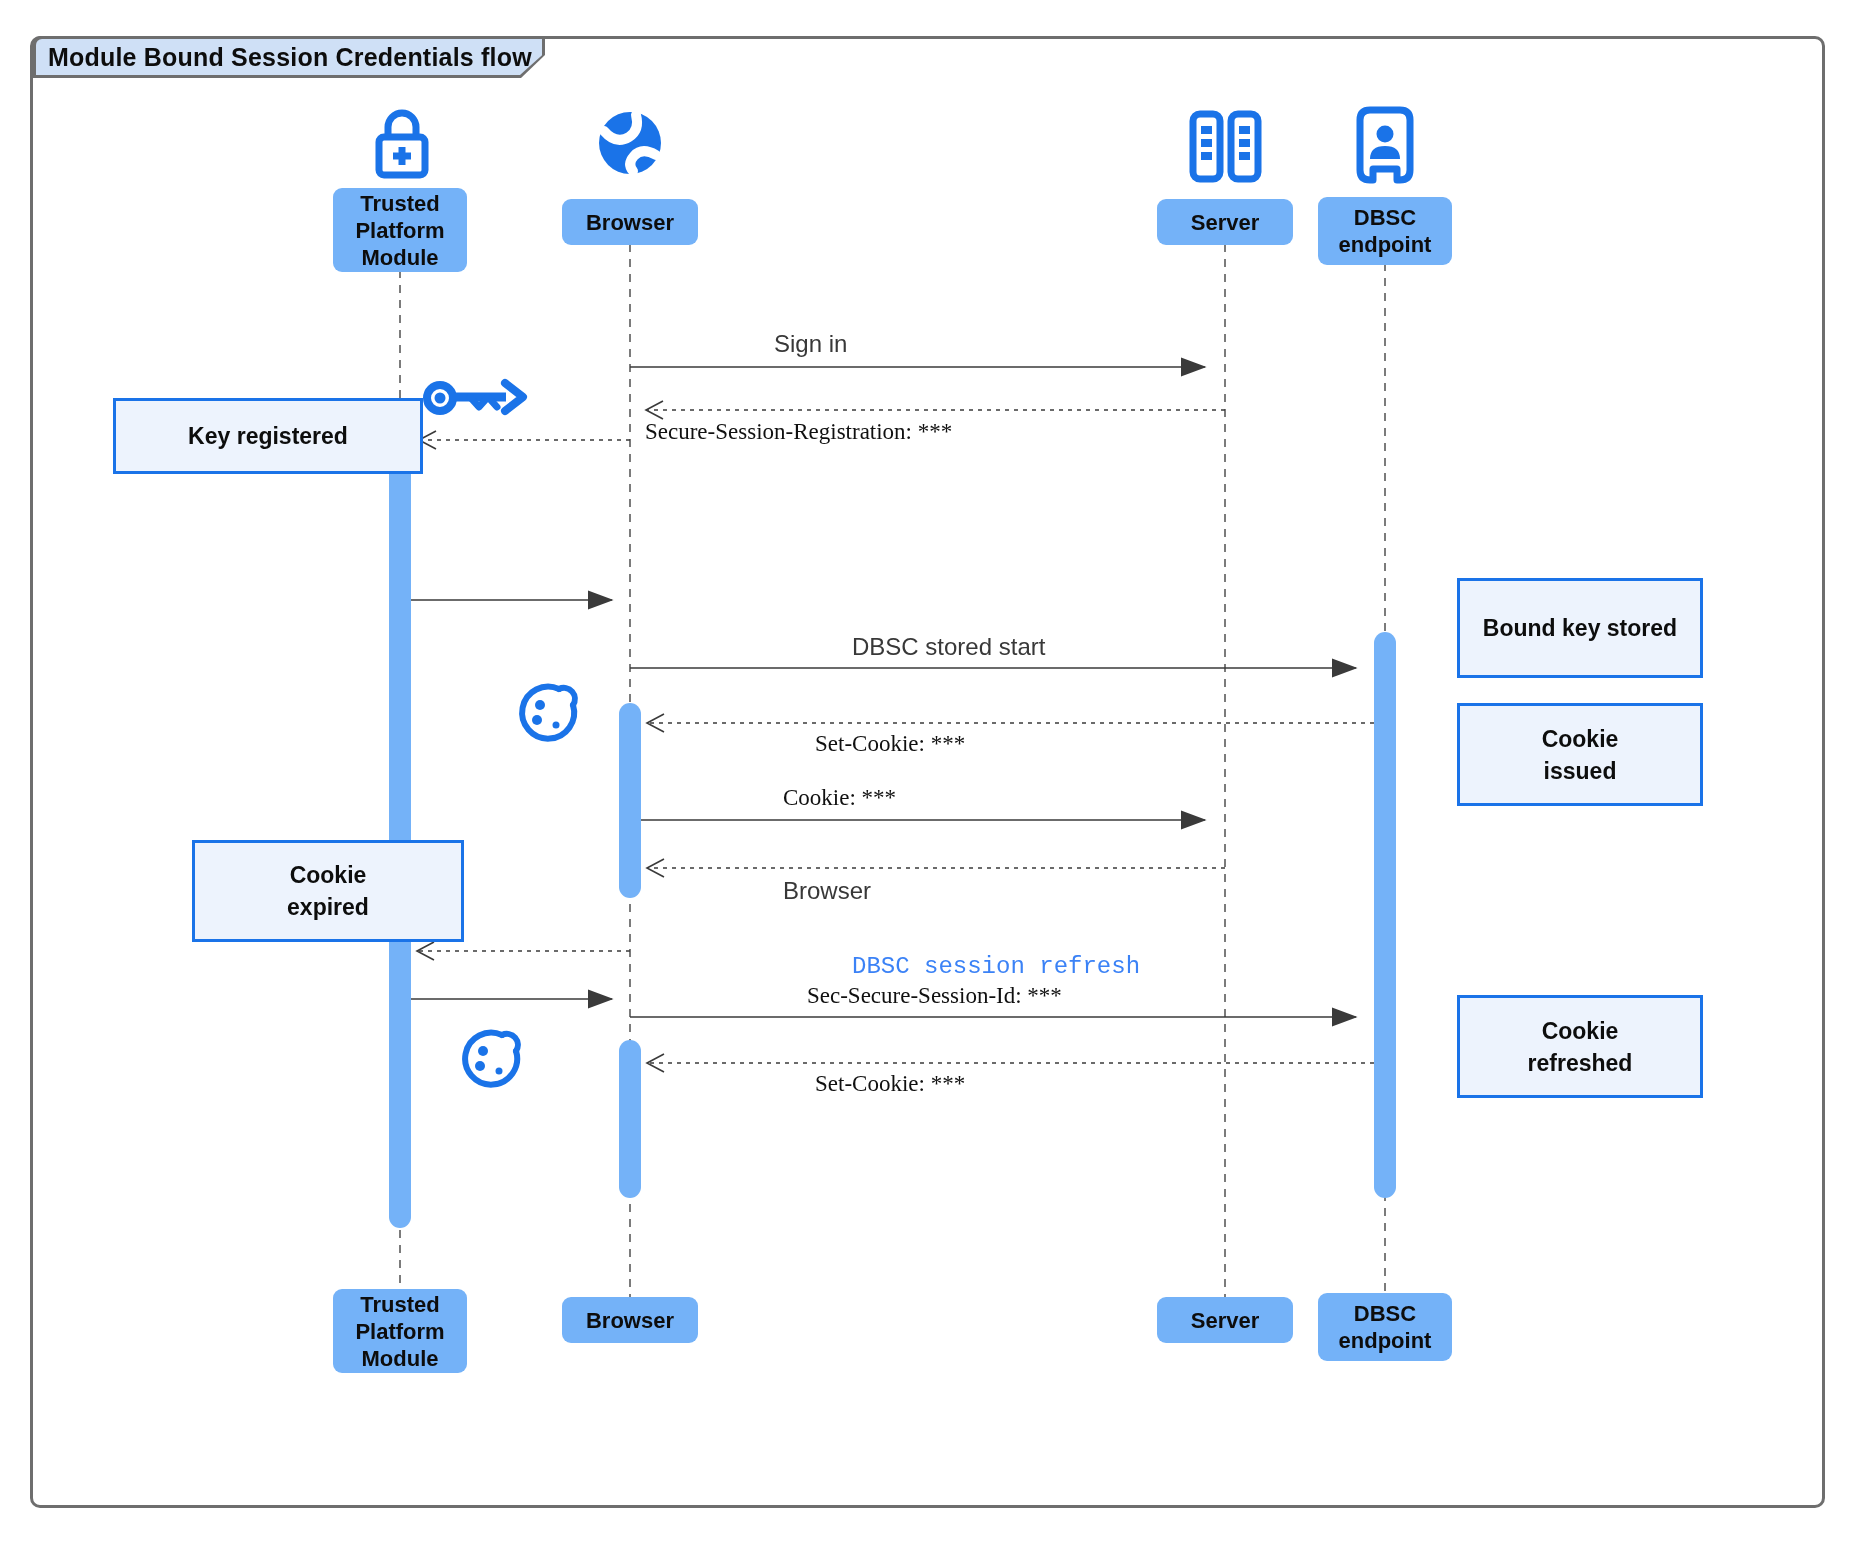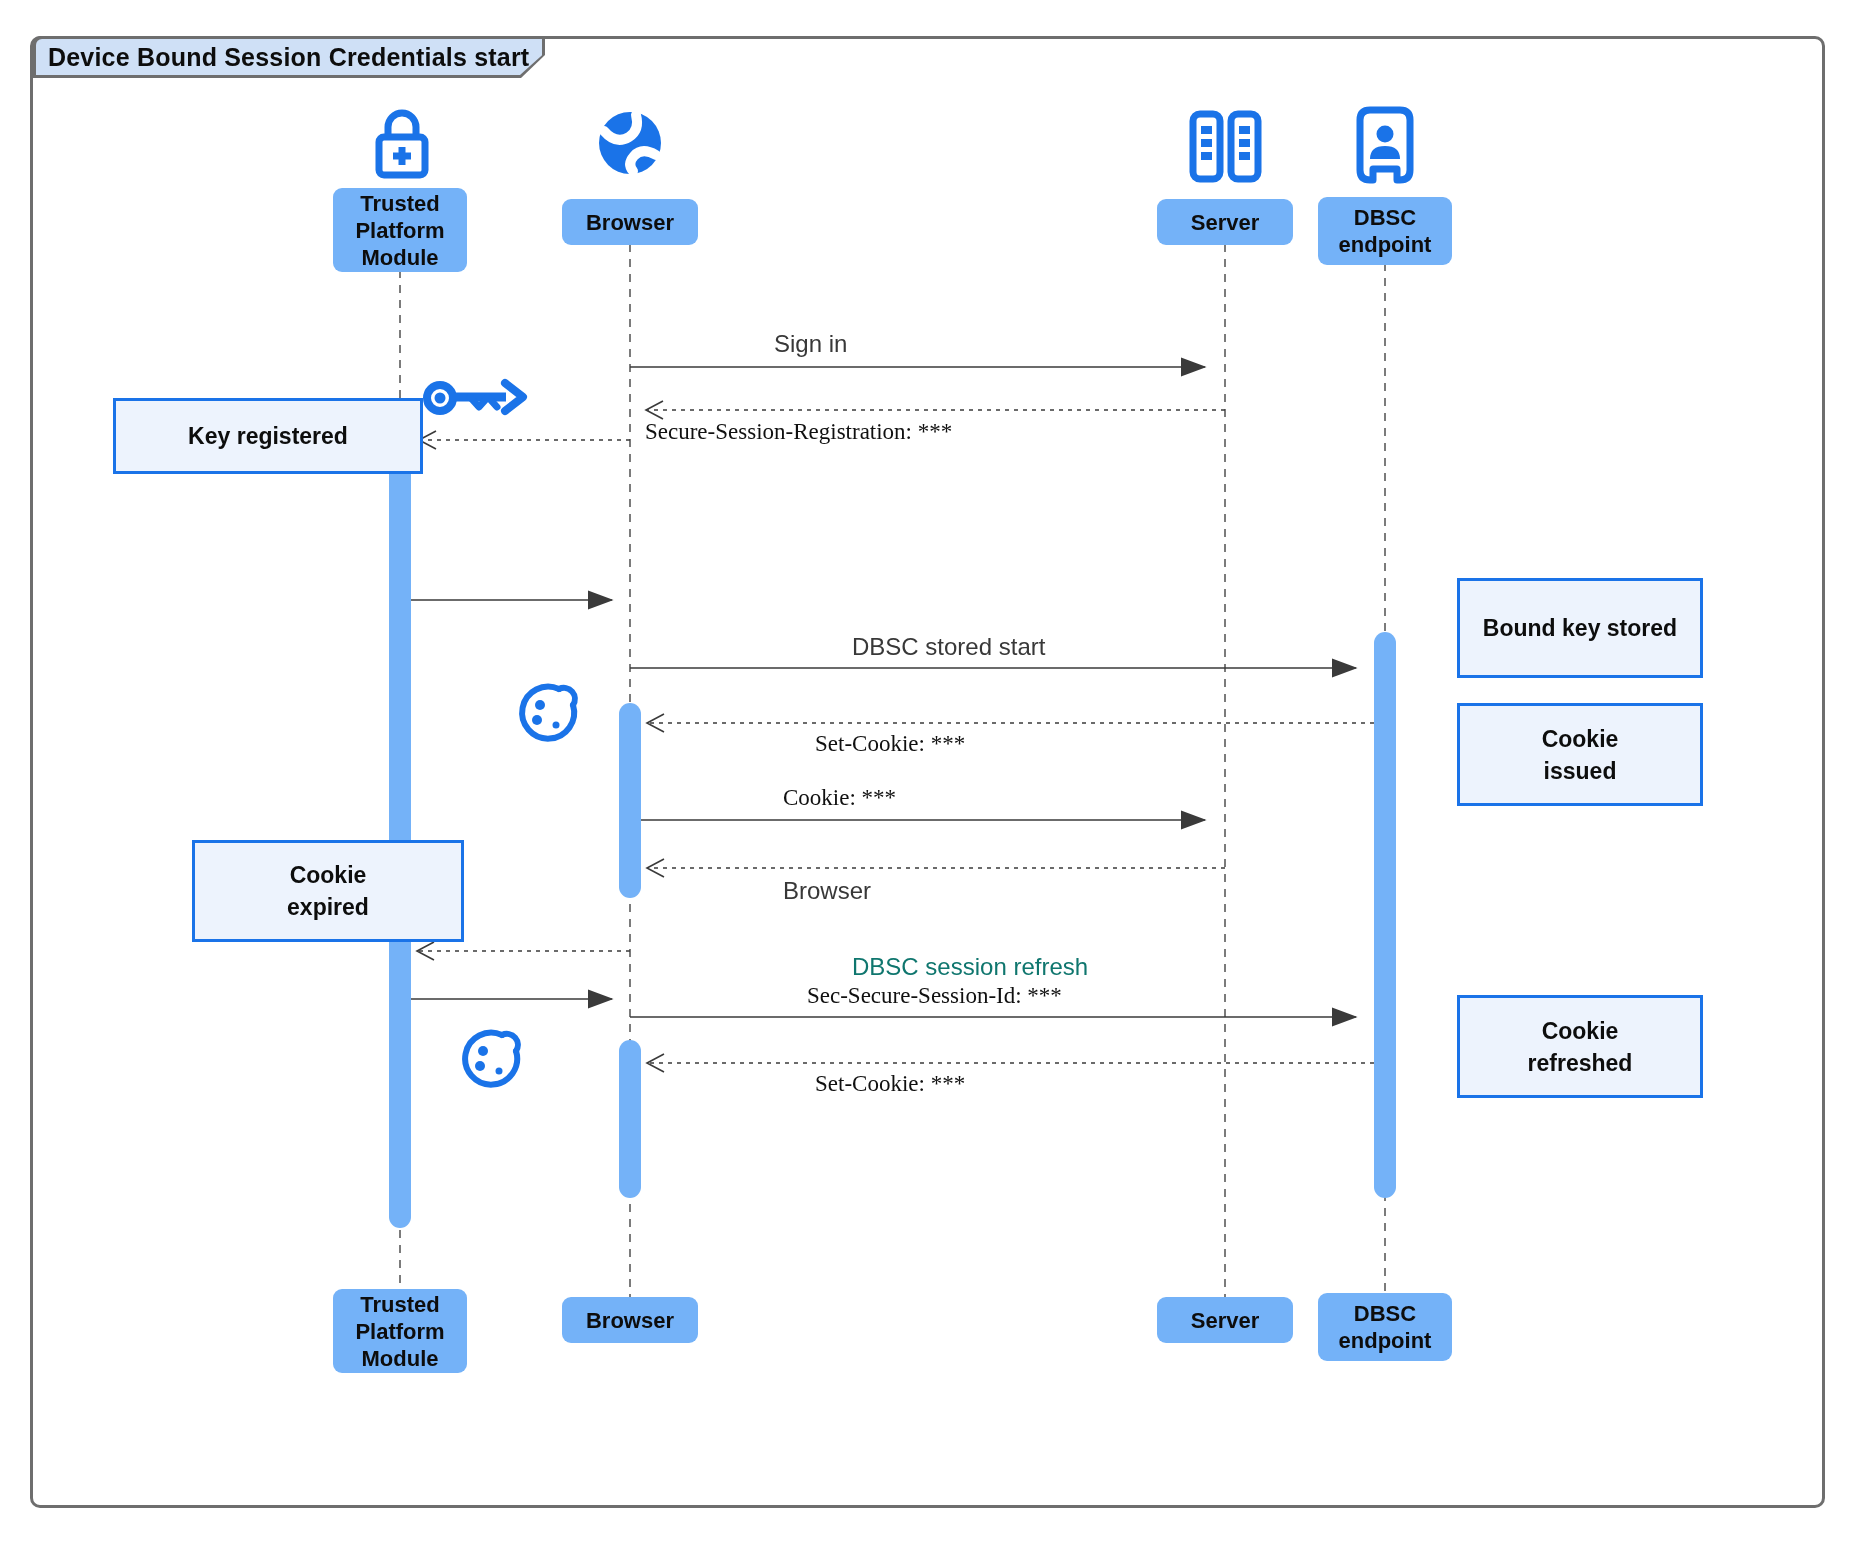--- a/index.html
+++ b/index.html
@@ -34,21 +34,21 @@
         justify-content:center;text-align:center;white-space:pre-line;margin-left:40px;}
   .n-key{left:73px;top:398px;width:304px;height:70px;}
   .n-session{left:155px;top:635px;width:280px;height:96px;}
   .n-expired{left:152px;top:840px;width:266px;height:96px;}
   .n-pubkey{left:1417px;top:578px;width:240px;height:94px;}
   .n-issued{left:1417px;top:703px;width:240px;height:97px;}
   .n-refreshed{left:1417px;top:995px;width:240px;height:97px;}
   
   .msg{position:absolute;text-align:left;}
   .msg-sans{font-size:24px;color:#383838;}
-  .msg-sans.dim{color:#0f766e;}
+  .msg-sans.dim{color:#3b82f6;font-family:Liberation Mono, monospace;}
   .msg-mono{font-family:Liberation Serif, serif;font-size:23px;color:#101010;}
   .m-signin{left:774px;top:330px;width:300px;}
   .m-ssr{left:645px;top:419px;width:580px;}
   .m-start{left:852px;top:633px;width:300px;}
   .m-setcookie1{left:815px;top:731px;width:390px;}
   .m-cookie{left:783px;top:785px;width:300px;}
   .m-content{left:783px;top:877px;width:300px;}
   .m-refresh{left:852px;top:953px;width:300px;}
   .m-sssid{left:807px;top:983px;width:390px;}
   .m-setcookie2{left:815px;top:1071px;width:390px;}
@@ -56,21 +56,21 @@
 </style>
 </head>
 <body>
 
 <div class="canvas">
 
   <div class="frame"></div>
 
   <div class="title-tab">
     <div class="title-tab-inner">
-      <span class="title-text">Device Bound Session Credentials start</span>
+      <span class="title-text">Module Bound Session Credentials flow</span>
     </div>
   </div>
 
   <svg class="layer" width="1859" height="1546" viewBox="0 0 1859 1546">
     <defs>
       <marker id="af" markerWidth="18" markerHeight="14" refX="16" refY="7" orient="auto">
         <path d="M1 1 L17 7 L1 13 Z" fill="#3a3a3a"></path>
       </marker>
     </defs>
 

